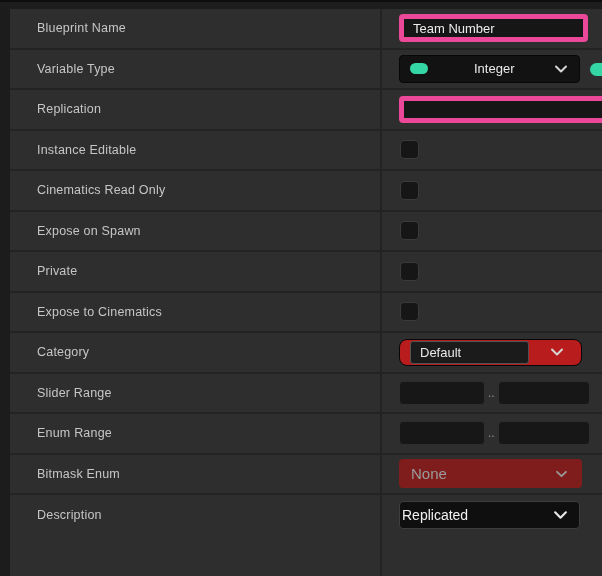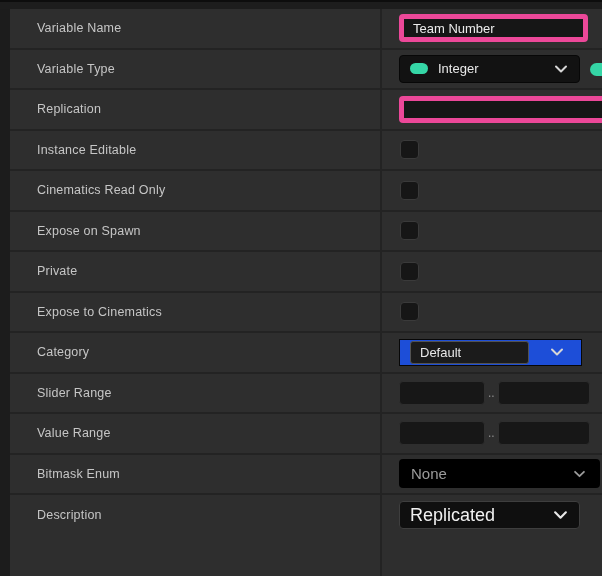--- a/index.html
+++ b/index.html
@@ -17,61 +17,61 @@
 
   .text-input{
     background:#161616;border:5px solid #ec4899;border-radius:4px;color:#ececec;
     font-family:"Liberation Sans",sans-serif;font-size:13px;padding:0 0 0 9px;outline:none;
     height:28px;box-sizing:border-box;
   }
   .name-input{width:189px;}
   .desc-input{width:210px;height:27px;}
 
   .dropdown{
-    position:relative;display:flex;align-items:center;border-radius:4px;box-sizing:border-box;
+    position:relative;display:flex;align-items:center;border-radius:4px;box-sizing:border-box;gap:36px;
   }
   .type-dd{width:181px;height:28px;background:#121212;border:1px solid #070707;}
   .type-pill{width:18px;height:11px;border-radius:6px;margin-left:10px;}
   .type-label{margin-left:10px;color:#e9e9e9;font-size:13px;}
   .chev{position:absolute;right:11px;top:50%;transform:translateY(-50%);}
 
   .partial-pill{position:absolute;left:580px;top:13.5px;width:26px;height:13px;border-radius:7px;}
 
   .checkbox{width:19px;height:19px;margin-left:1px;background:#161616;border:1px solid #3a3a3a;border-radius:4px;box-sizing:border-box;cursor:pointer;}
 
-  .combo{width:183px;height:27px;background:#1d4ed8;border:1px solid #070707;border-radius:0;position:relative;display:flex;align-items:center;box-sizing:border-box;}
+  .combo{width:183px;height:27px;background:#b91c1c;border:1px solid #070707;border-radius:8px;position:relative;display:flex;align-items:center;box-sizing:border-box;}
   .combo-input{
     margin-left:10px;width:119px;height:23px;background:#1b1b1b;border:1px solid #525252;border-radius:3px;
     color:#e9e9e9;font-family:"Liberation Sans",sans-serif;font-size:13px;padding:0 0 0 9px;box-sizing:border-box;outline:none;
   }
   .combo .chev{right:17px;}
 
   .range-box{width:86px;height:24px;background:#171717;border:1px solid #2e2e2e;border-radius:4px;box-sizing:border-box;
     color:#ececec;font-family:"Liberation Sans",sans-serif;font-size:12px;padding:0 6px;outline:none;}
   .range-box.max{width:92px;}
   .range-dots{color:#8f8f8f;font-size:12px;margin:0 3px;line-height:10px;}
 
-  .enum-dd{width:201px;height:29px;background:#000000;border:none;}
+  .enum-dd{width:183px;height:29px;background:#7f1d1d;border:none;}
   .enum-label{margin-left:12px;color:#9b9b9b;font-size:15px;}
   .enum-dd .chev{right:14px;}
 
   .rep-dd{width:181px;height:28px;background:#0f0f0f;border:1px solid #3e3e3e;}
-  .rep-label{margin-left:10px;color:#f1f1f1;font-size:18px;}
+  .rep-label{margin-left:2px;color:#f1f1f1;font-size:14px;}
 </style>
 </head>
 <body>
 
 <div class="panel">
   <div class="topbar"></div>
   <div class="splitter"></div>
 
   <div class="rows">
 
     <div class="row">
-      <span class="label">Variable Name</span>
+      <span class="label">Blueprint Name</span>
       <div class="value">
         <input class="text-input name-input" type="text" value="Team Number" style="">
       </div>
     </div>
 
     <div class="row">
       <span class="label">Variable Type</span>
       <div class="value">
         <div class="dropdown type-dd">
           <span class="type-pill" style="background:#35d6a6;"></span>
@@ -141,21 +141,21 @@
     <div class="row">
       <span class="label">Slider Range</span>
       <div class="value">
         <input class="range-box" type="text" value="" style="">
         <span class="range-dots">..</span>
         <input class="range-box max" type="text" value="" style="">
       </div>
     </div>
 
     <div class="row">
-      <span class="label">Value Range</span>
+      <span class="label">Enum Range</span>
       <div class="value">
         <input class="range-box" type="text" value="" style="">
         <span class="range-dots">..</span>
         <input class="range-box max" type="text" value="" style="">
       </div>
     </div>
 
 
     <div class="row">
       <span class="label">Bitmask Enum</span>

